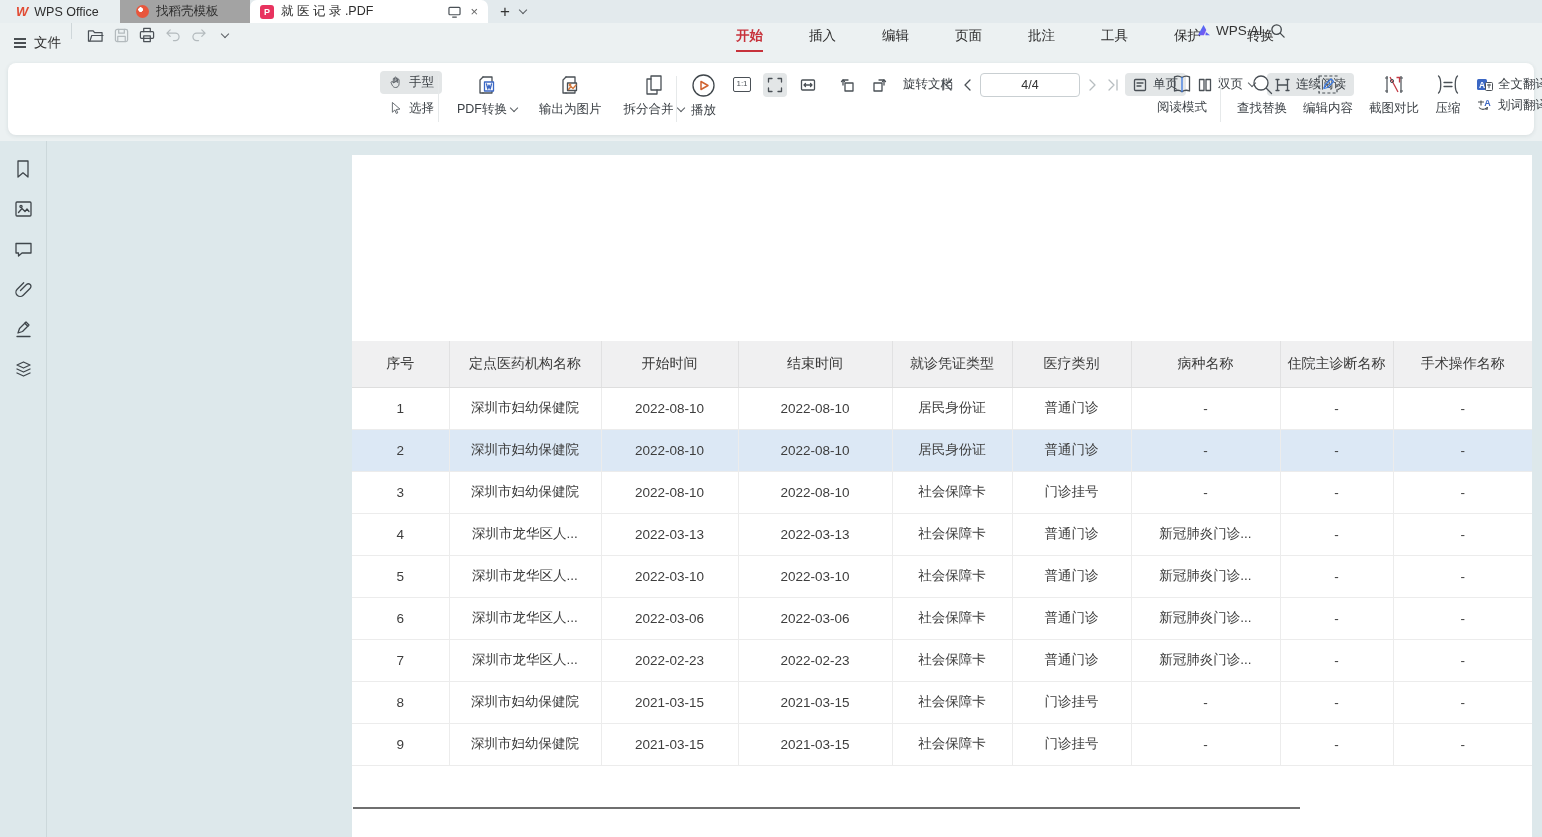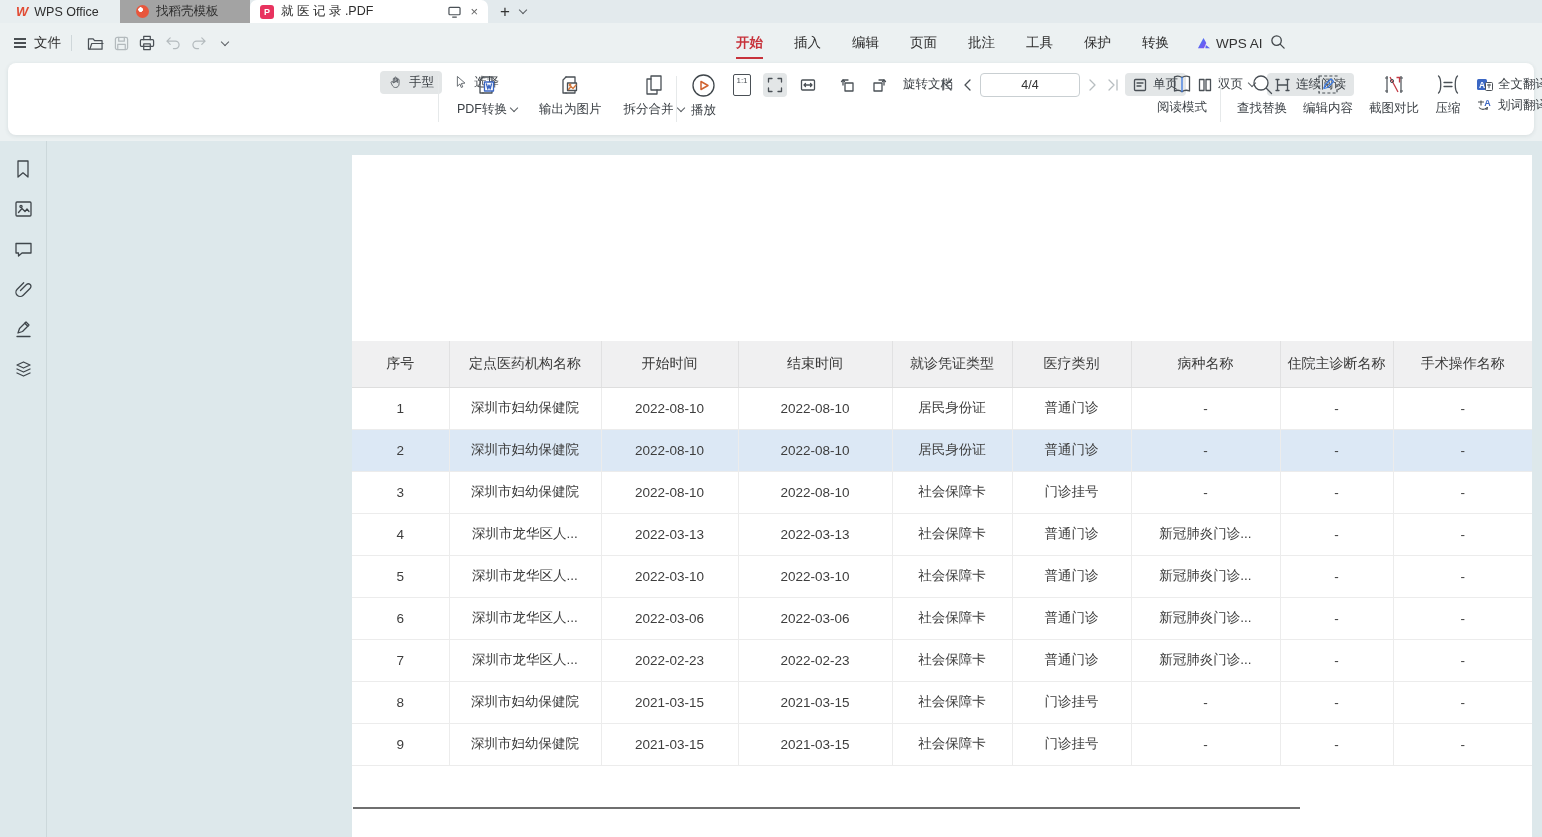--- a/index.html
+++ b/index.html
@@ -15,59 +15,59 @@
   .tab-doc .tlab{display:flex;align-items:center;gap:7px}
   .tab-doc .tctl{display:flex;align-items:center;gap:9px}
   .wlogo{font-weight:800;font-style:italic;font-size:13px;color:#e14b34;letter-spacing:-1px}
   .shell-ico{width:13px;height:13px;border-radius:50%;background:radial-gradient(circle at 35% 35%,#fff 0 18%,#e8563c 20% 100%);display:inline-block}
   .pdf-ico{width:14px;height:14px;border-radius:3px;background:#e8335f;color:#fff;font-size:9px;font-weight:700;display:flex;align-items:center;justify-content:center}
   .newtab{display:flex;align-items:center;gap:10px;padding:0 12px;font-size:15px;color:#444}
   .caret{width:6px;height:6px;border-right:1.4px solid #5a5f63;border-bottom:1.4px solid #5a5f63;transform:rotate(45deg);display:inline-block;margin-top:-3px}
   .x-ico{font-size:13px;color:#666;line-height:1}
 
   
-  .menubar{height:40px;position:relative;display:flex;align-items:center}
+  .menubar{height:40px;position:relative;display:flex;}
   .file-area{display:flex;align-items:center;gap:8px;margin-left:14px;font-size:13.5px;color:#2e2e2e}
   .ham{display:inline-flex;flex-direction:column;gap:2.5px}
   .ham i{width:12px;height:1.6px;background:#4a4f53;display:block}
   .qdiv{width:1px;height:16px;background:#cfd7da;margin:0 10px}
   .qbtn{width:26px;height:24px;display:flex;align-items:center;justify-content:center;border-radius:4px}
   .qbtn svg{stroke:#4a5056;fill:none;stroke-width:1.3;stroke-linecap:round;stroke-linejoin:round}
   .qbtn.dis svg{stroke:#b3babd}
-  .menus{position:absolute;left:734px;display:flex;gap:27px;font-size:13.5px;color:#2c2c2c}
+  .menus{position:absolute;left:734px;display:flex;gap:42px;font-size:13.5px;color:#2c2c2c}
   .menu-item{padding:4px 2px;position:relative;cursor:default}
   .menu-item.active{color:#c7323b;font-weight:700}
   .menu-item.active:after{content:"";position:absolute;left:2px;right:2px;bottom:-3px;height:2.5px;background:#c7323b}
   .ai-item{position:absolute;left:1196px;display:flex;align-items:center;gap:5px;font-size:13.5px}
   .search-btn{position:absolute;left:1270px}
   .search-btn svg{stroke:#43484c;fill:none;stroke-width:1.4;stroke-linecap:round}
 
   
   .ribbon{position:absolute;left:8px;top:63px;width:1526px;height:72px;background:#fff;border-radius:8px;box-shadow:0 1px 4px rgba(60,80,90,.12)}
   .vdiv{position:absolute;top:13px;height:46px;width:1px;background:#e6e9ea}
   .chip{display:flex;align-items:center;gap:6px;padding:3px 8px;border-radius:4px;font-size:12.5px;color:#3c4146;white-space:nowrap}
   .sel{background:#e3e6e7}
   .bigbtn{display:flex;flex-direction:column;align-items:center;justify-content:center;gap:4px;font-size:12.5px;color:#3c4146;padding:4px 7px;border-radius:4px;white-space:nowrap}
   .bigbtn .with-caret{display:flex;align-items:center;gap:4px}
   svg.ic{stroke:#4a5056;fill:none;stroke-width:1.3;stroke-linecap:round;stroke-linejoin:round}
-  .grp-hand{position:absolute;left:372px;top:8px;display:flex;flex-direction:row;gap:3px}
+  .grp-hand{position:absolute;left:372px;top:8px;display:flex;flex-direction:column;gap:3px}
   .grp-convert{position:absolute;left:442px;top:6px;display:flex;gap:8px}
   .grp-play{position:absolute;left:676px;top:6px}
   .grp-zoom{position:absolute;left:722px;top:9px;display:flex;flex-direction:column;gap:5px}
   .zrow{display:flex;align-items:center;gap:9px;height:25px}
   .zoombox{width:88px;height:24px;border:1px solid #c9cfd2;border-radius:4px;display:flex;align-items:center;justify-content:space-between;padding:0 8px;font-size:12.5px;color:#333}
   .sq{width:24px;height:24px;border-radius:4px;display:flex;align-items:center;justify-content:center}
   .lbl{font-size:12.5px;color:#3c4146;white-space:nowrap;margin-left:2px}
   .grp-page{position:absolute;left:932px;top:9px;display:flex;flex-direction:row;gap:5px}
   .pagebox{width:100px;height:24px;border:1px solid #c9cfd2;border-radius:4px;display:flex;align-items:center;justify-content:center;font-size:12.5px}
   .grp-read{position:absolute;left:1142px;top:6px}
   .grp-right{position:absolute;left:1222px;top:6px;display:flex;align-items:center;gap:2px}
   .tstack{display:flex;flex-direction:column;gap:4px;margin-left:6px}
   .trow{display:flex;align-items:center;gap:5px;font-size:12.5px;color:#3c4146;white-space:nowrap}
-  .ico11{border:1.2px solid #4a5056;border-radius:2px;font-size:8px;padding:0 2px;color:#4a5056;line-height:11px;height:22px}
+  .ico11{border:1.2px solid #4a5056;border-radius:2px;font-size:8px;padding:0 2px;color:#4a5056;line-height:11px;height:15px}
 
   
   .workspace{position:absolute;left:0;top:141px;width:1542px;height:696px;background:#dde8eb}
   .rail{position:absolute;left:0;top:0;bottom:0;width:47px;border-right:1px solid #ccd8db;display:flex;flex-direction:column;align-items:center;padding-top:17px;gap:18px}
   .rail .ricon{width:24px;height:22px;display:flex;align-items:center;justify-content:center}
   .rail svg{stroke:#3f464b;fill:none;stroke-width:1.3;stroke-linecap:round;stroke-linejoin:round}
   .page{position:absolute;left:352px;top:14px;width:1180px;height:682px;background:#fff}
 
   
   table.dtable{position:absolute;left:0;top:186px;width:1180px;border-collapse:collapse;table-layout:fixed;text-align:center;color:#3d3d3d}

